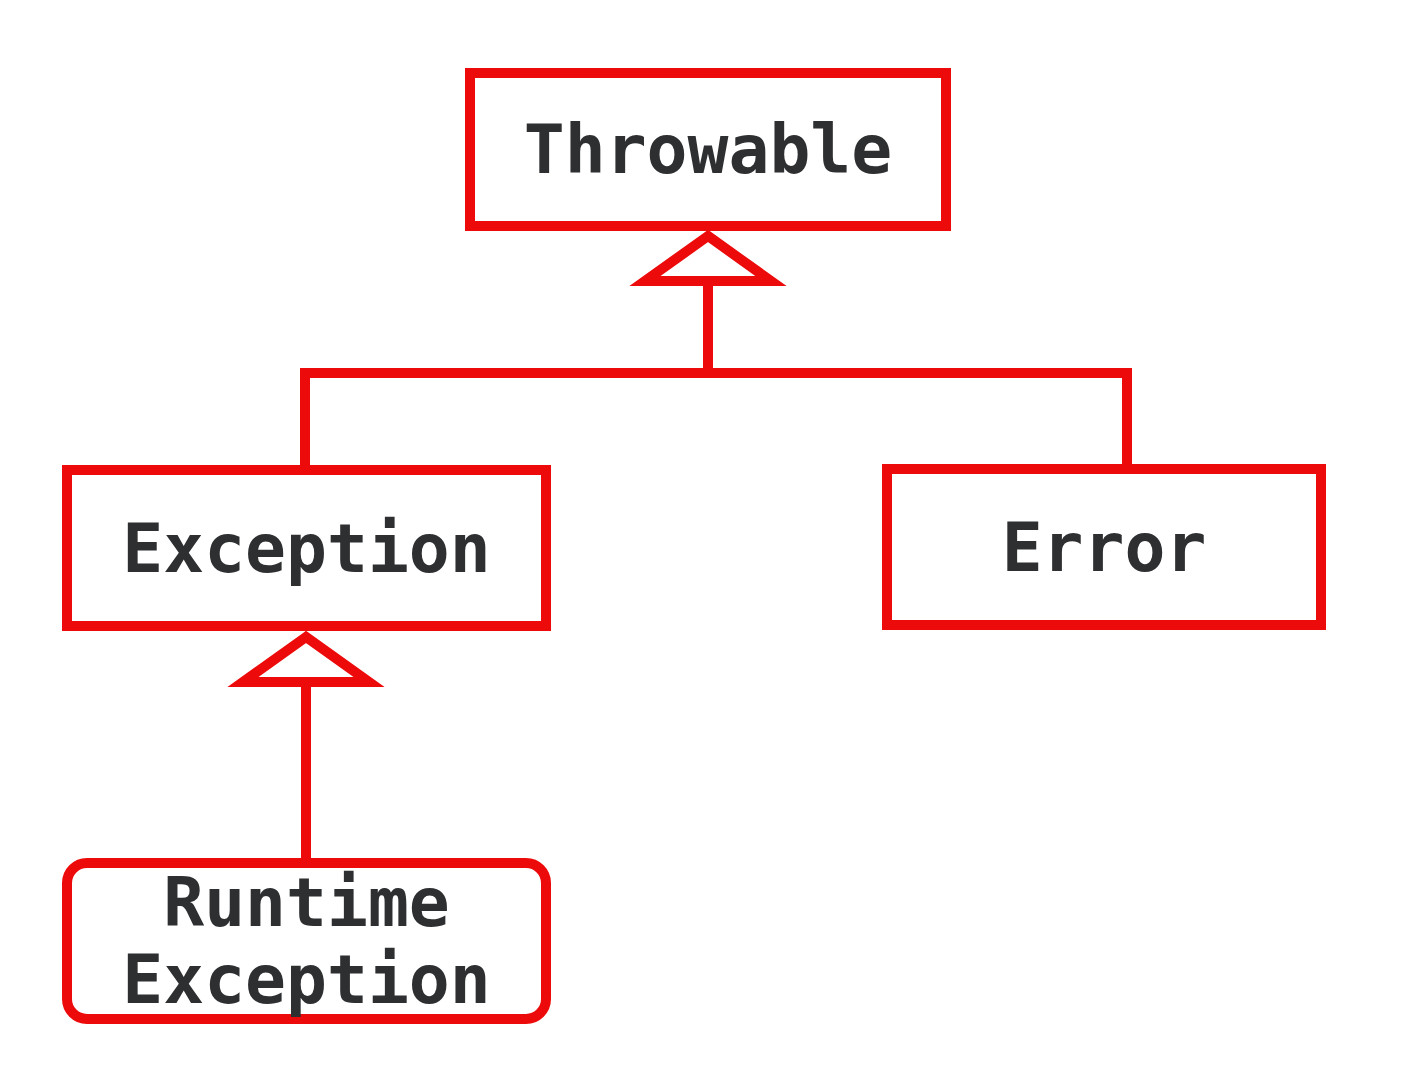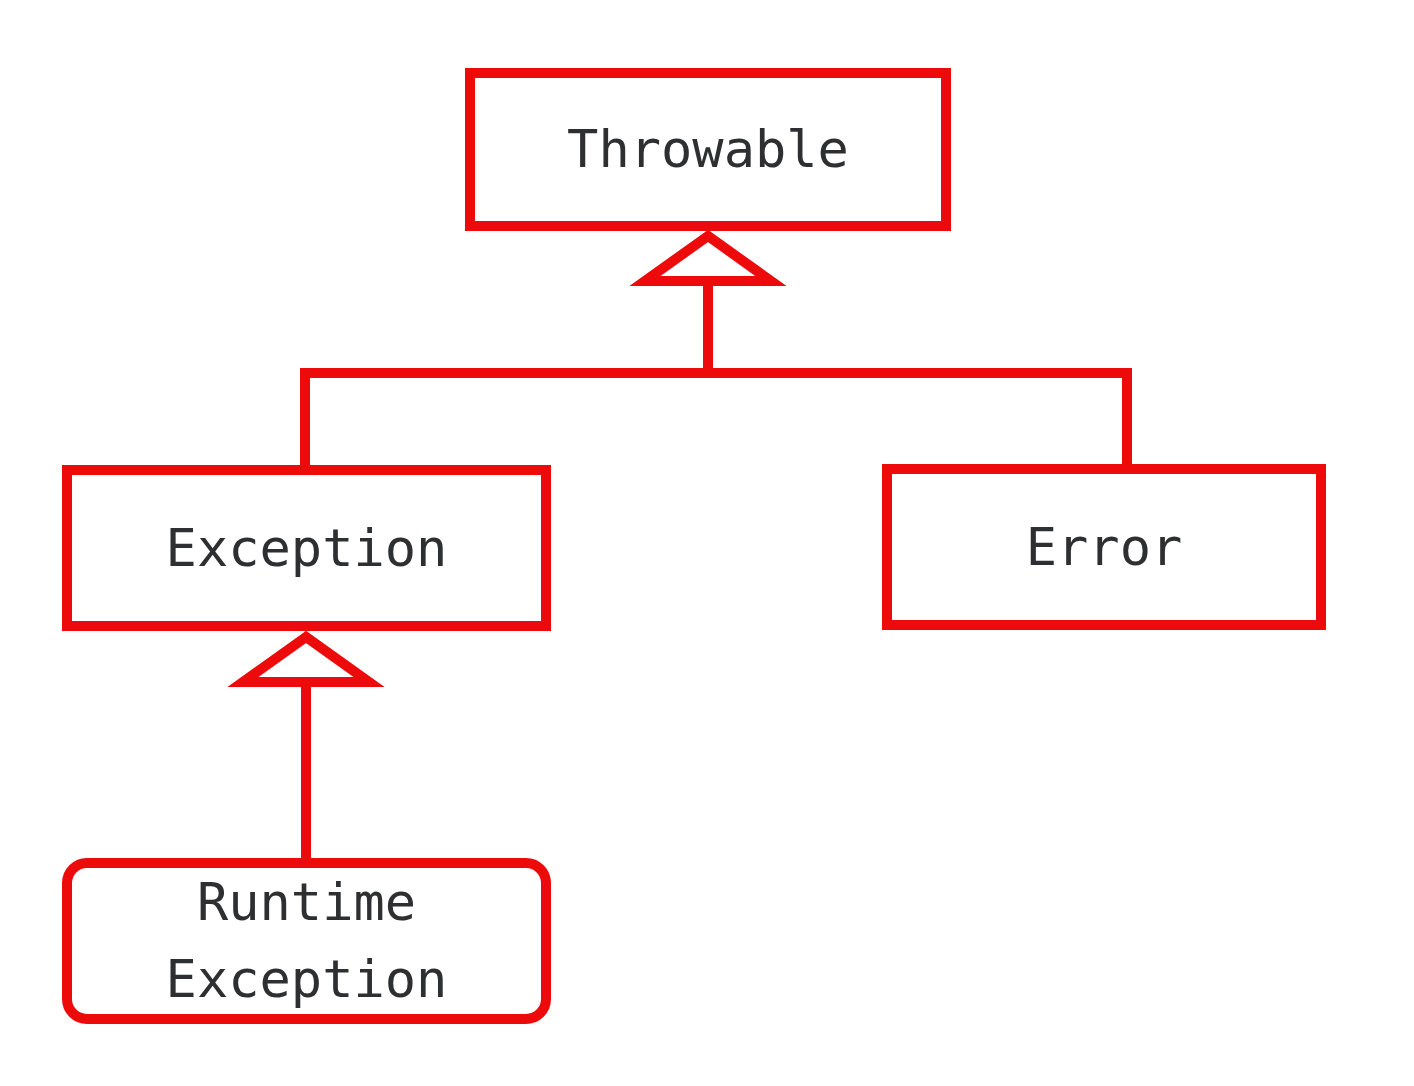--- a/index.html
+++ b/index.html
@@ -42,23 +42,24 @@
     position: absolute;
     background: var(--fill);
     border: 10px solid var(--line);
     display: flex;
     align-items: center;
     justify-content: center;
     text-align: center;
   }
   .node-label {
     color: var(--text);
-    font-size: 52px;
+    font-size: 68px;
     line-height: 77px;
     white-space: pre;
+    font-weight: bold;
   }
   .node-throwable        { left: 465px; top:  68px; width: 486px; height: 163px; }
   .node-exception        { left:  62px; top: 465px; width: 489px; height: 166px; }
   .node-error            { left: 882px; top: 464px; width: 444px; height: 166px; }
   .node-runtime-exception{ left:  62px; top: 858px; width: 489px; height: 166px; border-radius: 25px; }
 </style>
 </head>
 <body>
 
 <div class="stage">

